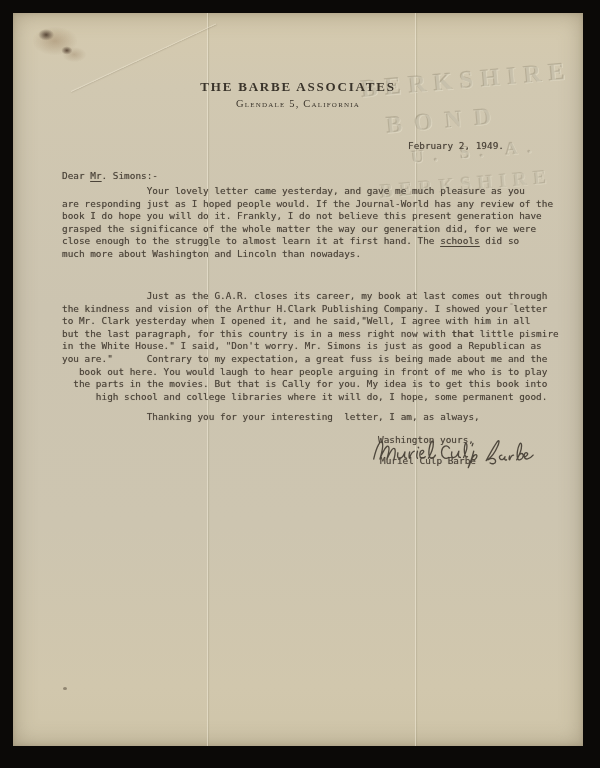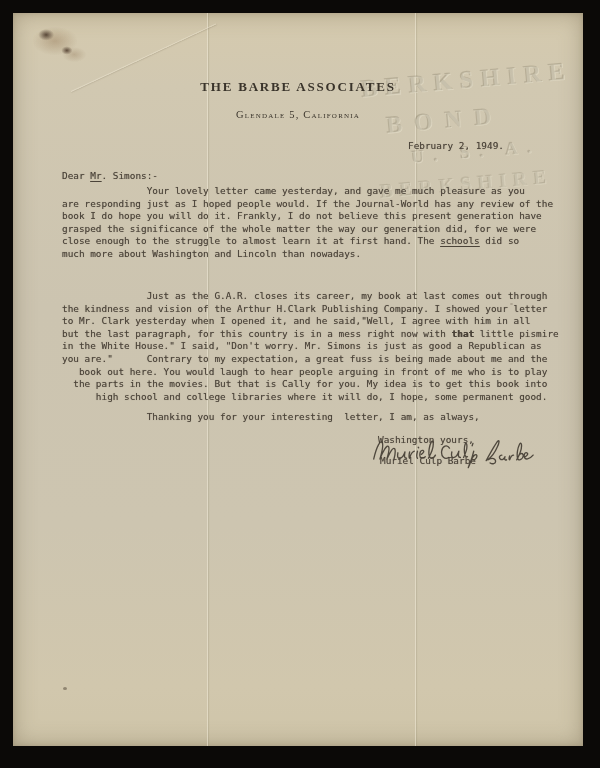--- a/index.html
+++ b/index.html
@@ -62,39 +62,39 @@
   .watermark .wline4 { font-size: 20px; letter-spacing: 6px; margin: 9px 0 0 10px; opacity: .8; }
   
   .letterhead {
     position: absolute; left: 0; top: 66px; width: 100%;
     text-align: center;
     color: #3a342b;
     font-family: "Liberation Serif", serif;
   }
   .lh-company { font-size: 13px; font-weight: bold; letter-spacing: 1.8px; }
   .lh-box { font-size: 10px; margin-top: 5px; letter-spacing: 1px; }
-  .lh-city { font-size: 10.5px; font-variant: small-caps; letter-spacing: 1.2px; margin-top: 14px; font-family: Liberation Serif, serif; }
+  .lh-city { font-size: 10.5px; font-variant: small-caps; letter-spacing: 1.2px; margin-top: 3px; font-family: Liberation Serif, serif; }
   
   .tw {
     color: #4b4339;
     font-family: "DejaVu Sans Mono", monospace;
     font-size: 9.4px;
     white-space: pre;
     text-shadow: 0 0 0.7px rgba(75,67,57,.55);
   }
   .date-line { position: absolute; left: 395px; top: 127px; }
   .salutation { position: absolute; left: 49px; top: 157px; }
   .para { position: absolute; left: 49px; }
   .para .tline { line-height: 12.55px; }
   .p1 { top: 172px; }
   .p2 { top: 277px; }
   .p3 { top: 340px; text-align: right; }
   .thanks-line { position: absolute; left: 49px; top: 398px; }
   .u { text-decoration: underline; text-underline-offset: 2px; text-align: center; }
-  b { font-weight: bold; text-shadow: 0.4px 0 0 #4b4339; }
+  b { font-weight: normal; text-shadow: 0.4px 0 0 #4b4339; }
   
   .valediction { position: absolute; left: 365px; top: 421px; }
   .typed-name { position: absolute; left: 367px; top: 442px; }
   .signature {
     position: absolute; left: 356px; top: 420px;
     width: 168px; height: 38px;
   }
   .signature svg { width: 100%; height: 100%; }
   .signature path {
     fill: none;

